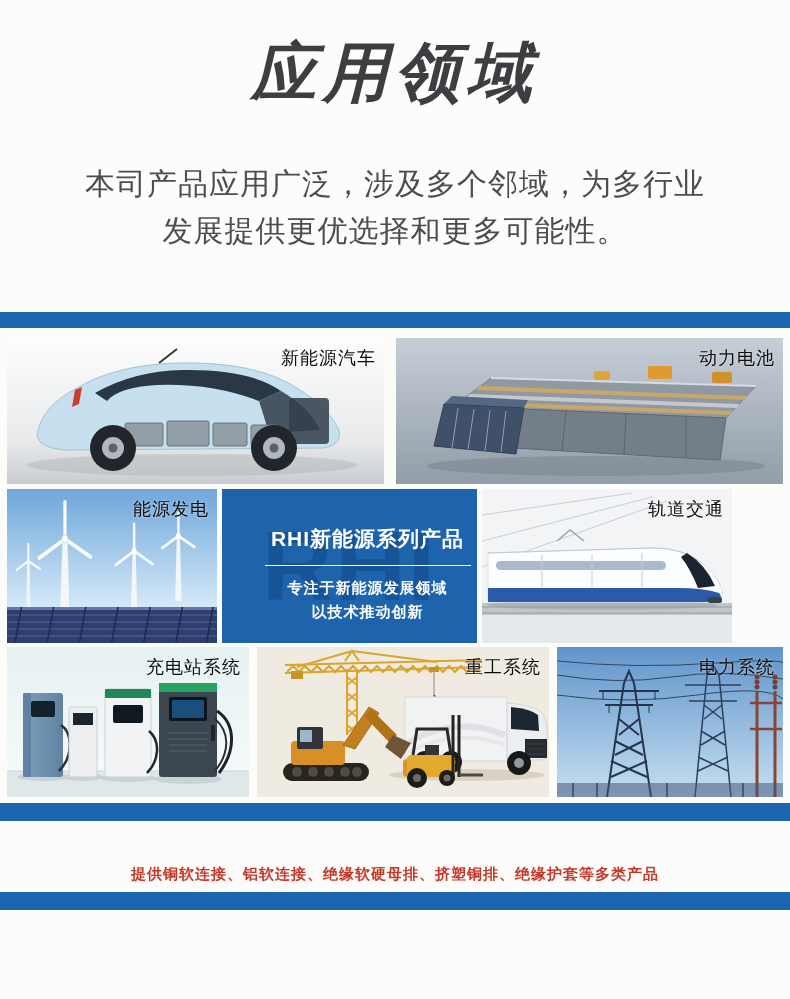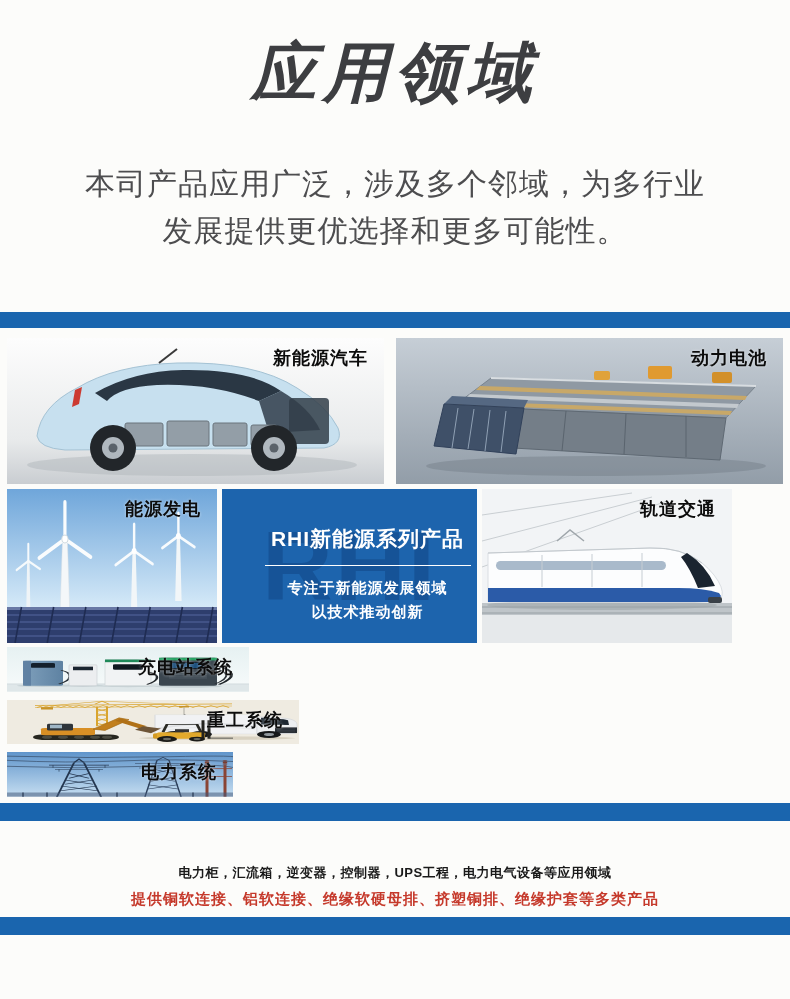--- a/index.html
+++ b/index.html
@@ -19,27 +19,27 @@
   }
   .bar { width:100%; background:#1A65AE; }
   .bar-top { height:16px; margin-top:58px; }
   .bar-mid { height:18px; margin-top:6px; }
   .bar-bottom { height:18px; margin-top:8px; }
 
   .grid { margin-top:10px; padding:0 7px; }
   .row { display:flex; }
   .row-1 { gap:12px; height:146px; }
   .row-2 { gap:5px; height:154px; margin-top:5px; }
-  .row-3 { gap:8px; height:150px; margin-top:4px;flex-direction:column; }
+  .row-3 { gap:8px; height:150px; margin-top:4px; }
 
   .card { position:relative; height:100%; overflow:hidden; }
   .card svg { display:block; width:100%; height:100%; }
   .card-label {
-    position:absolute; top:8px; right:16px;
-    font-size:18px; font-weight:700; color:#0C0C0C; letter-spacing:1px;
+    position:absolute; top:8px; right:8px;
+    font-size:18px; font-weight:400; color:#0C0C0C; letter-spacing:1px;
     text-shadow:0 0 3px rgba(255,255,255,0.55);
   }
 
   .w-car  { width:377px; }
   .w-bat  { width:387px; }
   .w-wind { width:210px; }
   .w-promo{ width:255px; }
   .w-train{ width:250px; }
   .w-chg  { width:242px; }
   .w-hvy  { width:292px; }
@@ -452,20 +452,19 @@
         <figcaption class="card-label">电力系统</figcaption>
       </figure>
     </div>
   </div>
 
   <div class="bar bar-mid"></div>
 
   <div class="footer-text">
     <p class="apps">
       <br>
-      <span>电力柜，汇流箱，逆变器，控制器，UPS工程，电力电气设备等应用领域</span>
     </p>
     <p class="highlight">提供铜软连接、铝软连接、绝缘软硬母排、挤塑铜排、绝缘护套等多类产品</p>
   </div>
 
   <div class="bar bar-bottom"></div>
 
 </div>
 
 </body></html>

